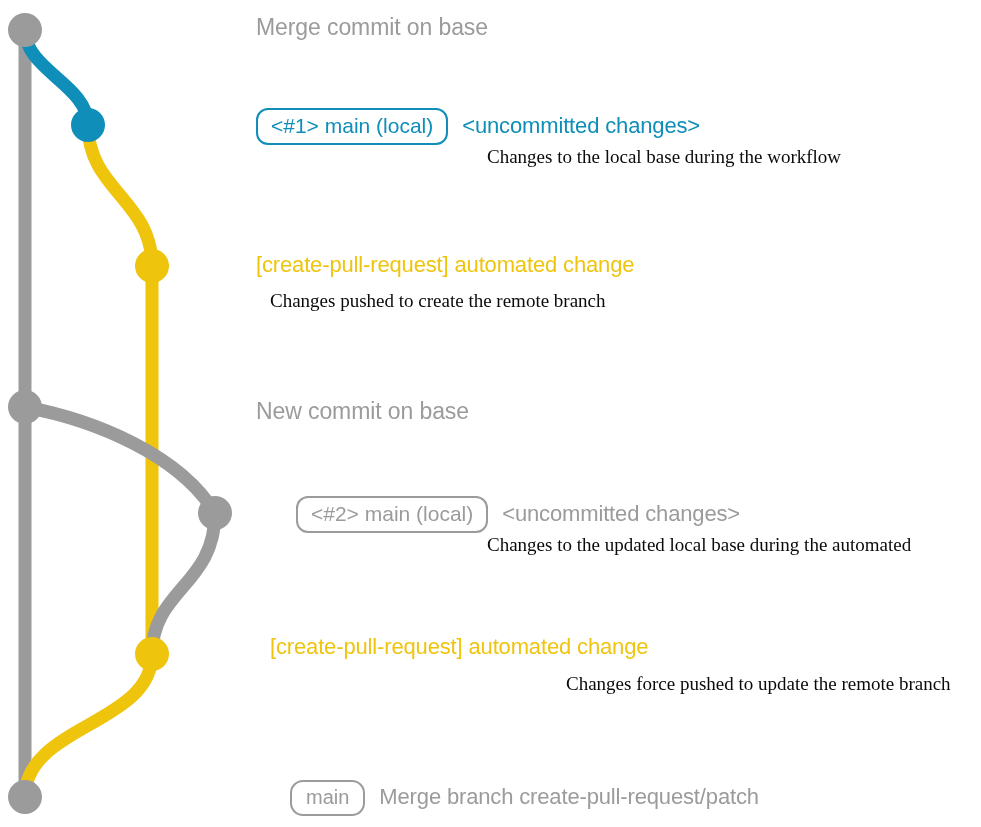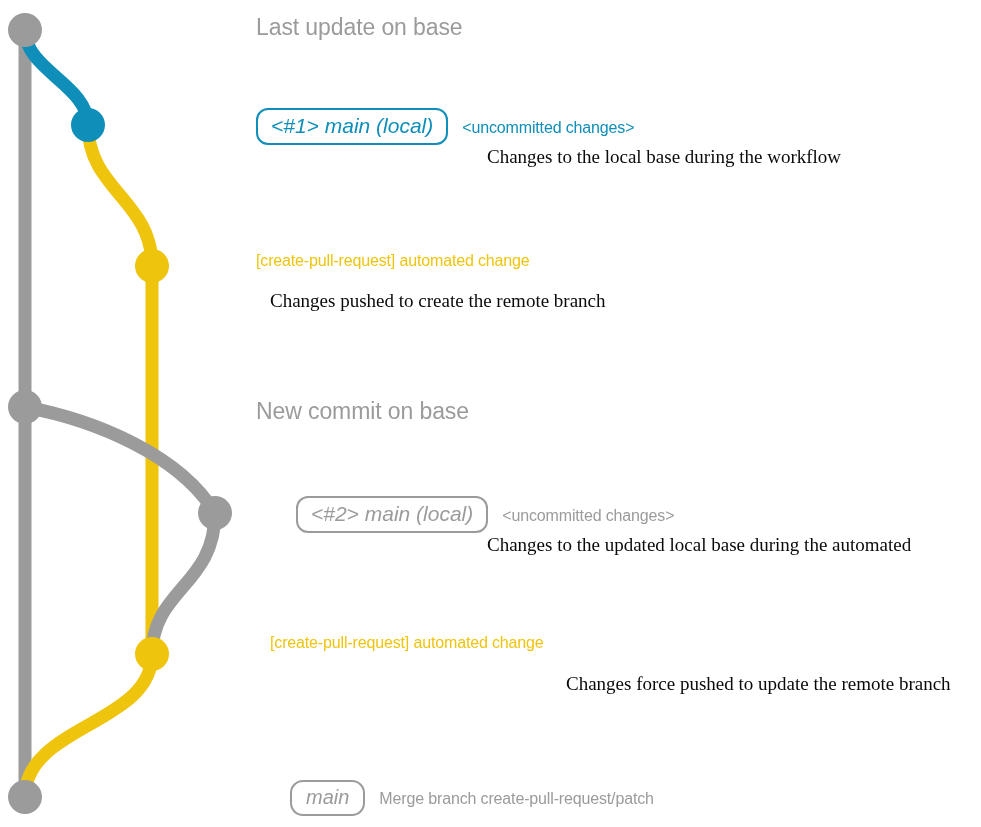--- a/index.html
+++ b/index.html
@@ -40,30 +40,29 @@
 
   
   .ref-pill {
     display: inline-block;
     border: 2px solid currentColor;
     border-radius: 12px;
     padding: 5px 13px 6px 13px;
     font-size: 21px;
     line-height: 1.05;
     background: #ffffff;
-    font-style: italic;
   }
   .ref-pill.small {
     font-size: 20px;
     padding: 5px 14px 6px 14px;
     border-radius: 13px;
   }
 
   .commit-subject {
-    font-size: 16px;
+    font-size: 22px;
     letter-spacing: -0.15px;
     text-align: right;
   }
 
   .commit-note {
     position: absolute;
     font-family: "Liberation Serif", serif;
     font-size: 19px;
     color: #0a0a0a;
     white-space: nowrap;
@@ -99,21 +98,21 @@
   <circle cx="25" cy="30" r="17" fill="#9b9b9b"></circle>
   <circle cx="88" cy="125" r="17" fill="#0e8eb8"></circle>
   <circle cx="152" cy="266" r="17" fill="#efc40d"></circle>
   <circle cx="25" cy="407" r="17" fill="#9b9b9b"></circle>
   <circle cx="215" cy="513" r="17" fill="#9b9b9b"></circle>
   <circle cx="152" cy="654" r="17" fill="#efc40d"></circle>
   <circle cx="25" cy="797" r="17" fill="#9b9b9b"></circle>
 </svg>
 
 <div class="row" style="left:256px; top:14px;">
-  <span class="section-heading c-gray">Last update on base</span>
+  <span class="section-heading c-gray">Merge commit on base</span>
 </div>
 
 <div class="row" style="left:256px; top:108px;">
   <span class="ref-pill c-blue">&lt;#1&gt; main (local)</span>
   <span class="gap"></span>
   <span class="commit-subject c-blue">&lt;uncommitted changes&gt;</span>
 </div>
 <div class="commit-note" style="left:487px; top:146px;">Changes to the local base during the workflow</div>
 
 <div class="row" style="left:256px; top:252px;">

